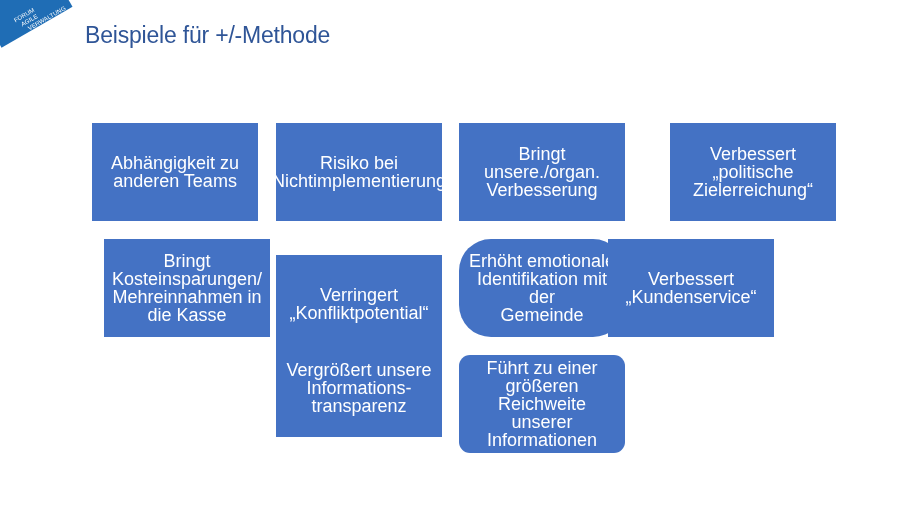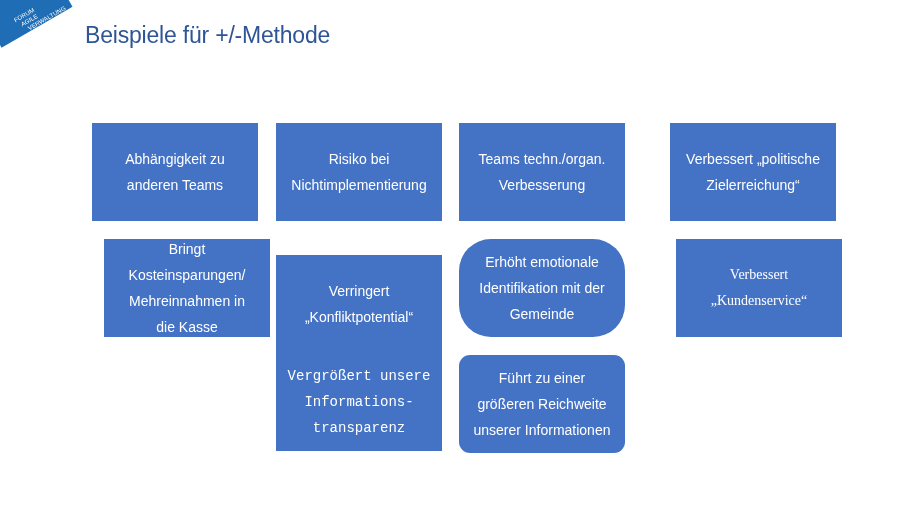--- a/index.html
+++ b/index.html
@@ -61,22 +61,22 @@
       background: #4472c4;
       color: #ffffff;
       display: flex;
       align-items: center;
       justify-content: center;
       text-align: center;
       box-sizing: border-box;
       padding: 0 4px;
     }
     .card-label {
-      font-size: 14px;
-      line-height: 26px;
+      font-size: 18px;
+      line-height: 18px;
       white-space: pre-line;
     }
   </style>
 </head>
 <body>
 
 <div class="logo"></div>
 <div class="logo-text">
   <span class="l1">FORUM</span>
   <span class="l2">AGILE</span>
@@ -87,21 +87,21 @@
 
 <div class="card" style="left:92px; top:123px;">
   <span class="card-label">Abhängigkeit zu
 anderen Teams</span>
 </div>
 <div class="card" style="left:276px; top:123px;">
   <span class="card-label">Risiko bei
 Nichtimplementierung</span>
 </div>
 <div class="card" style="left:459px; top:123px;">
-  <span class="card-label">Teams techn./organ.
+  <span class="card-label">Bringt unsere./organ.
 Verbesserung</span>
 </div>
 <div class="card" style="left:670px; top:123px;text-align:center;">
   <span class="card-label">Verbessert „politische
 Zielerreichung“</span>
 </div>
 
 <div class="card" style="left:104px; top:239px;align-items:center;">
   <span class="card-label">Bringt
 Kosteinsparungen/
@@ -110,26 +110,26 @@
 </div>
 <div class="card" style="left:276px; top:255px;">
   <span class="card-label">Verringert
 „Konfliktpotential“</span>
 </div>
 <div class="card" style="left:459px; top:239px;border-radius:32px;">
   <span class="card-label">Erhöht emotionale
 Identifikation mit der
 Gemeinde</span>
 </div>
-<div class="card" style="left:676px; top:239px;font-family:Liberation Serif, serif;">
+<div class="card" style="left:608px; top:239px;">
   <span class="card-label">Verbessert
 „Kundenservice“</span>
 </div>
 
-<div class="card" style="left:276px; top:353px;font-family:Liberation Mono, monospace;">
+<div class="card" style="left:276px; top:339px;">
   <span class="card-label">Vergrößert unsere
 Informations-
 transparenz</span>
 </div>
 <div class="card" style="left:459px; top:355px;border-radius:11px;">
   <span class="card-label">Führt zu einer
 größeren Reichweite
 unserer Informationen</span>
 </div>
 

